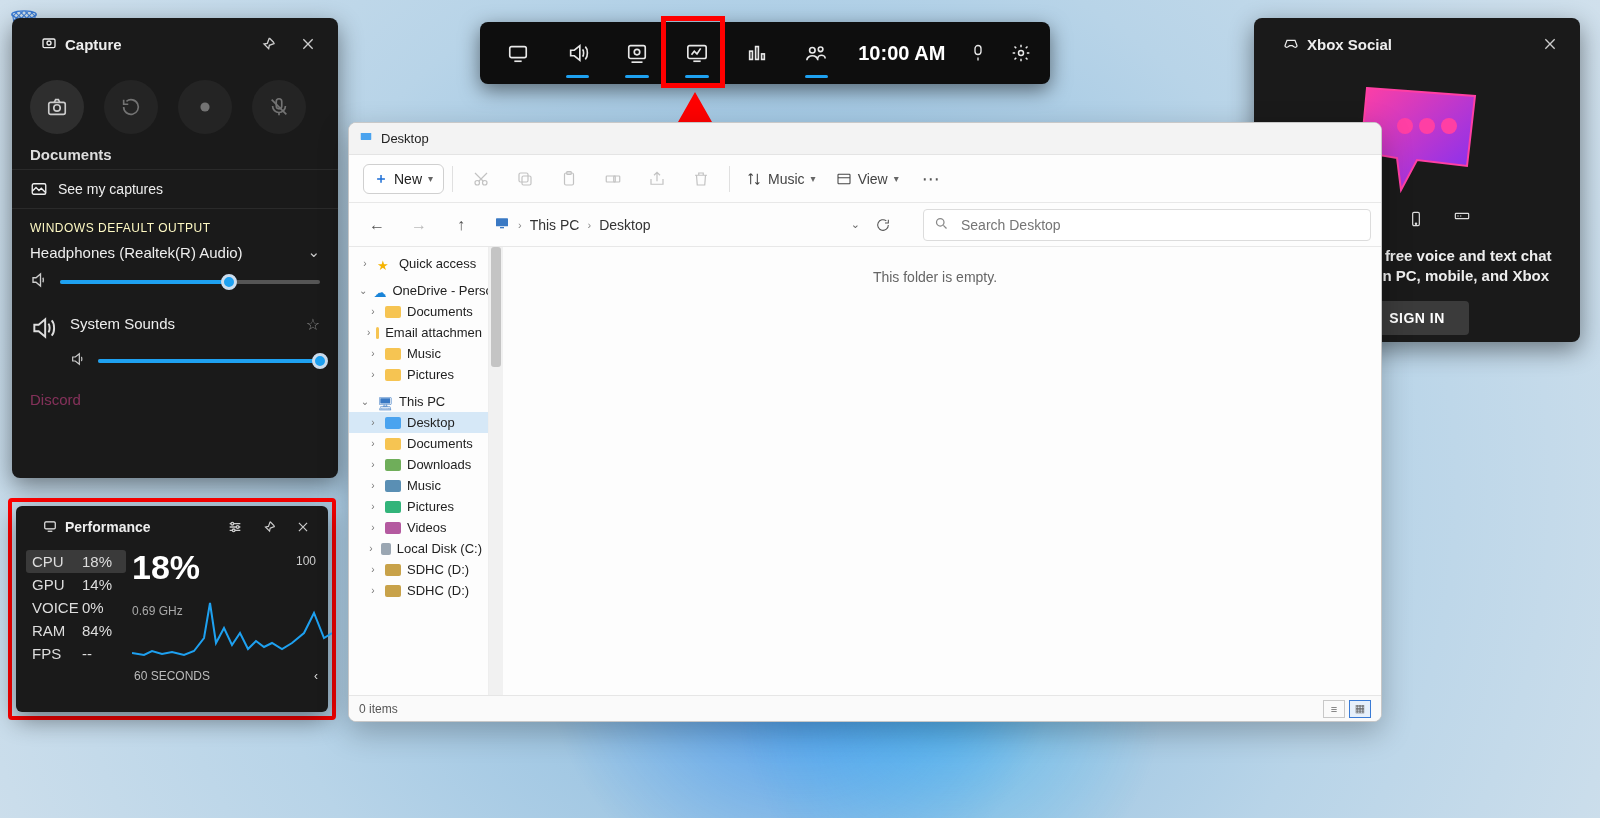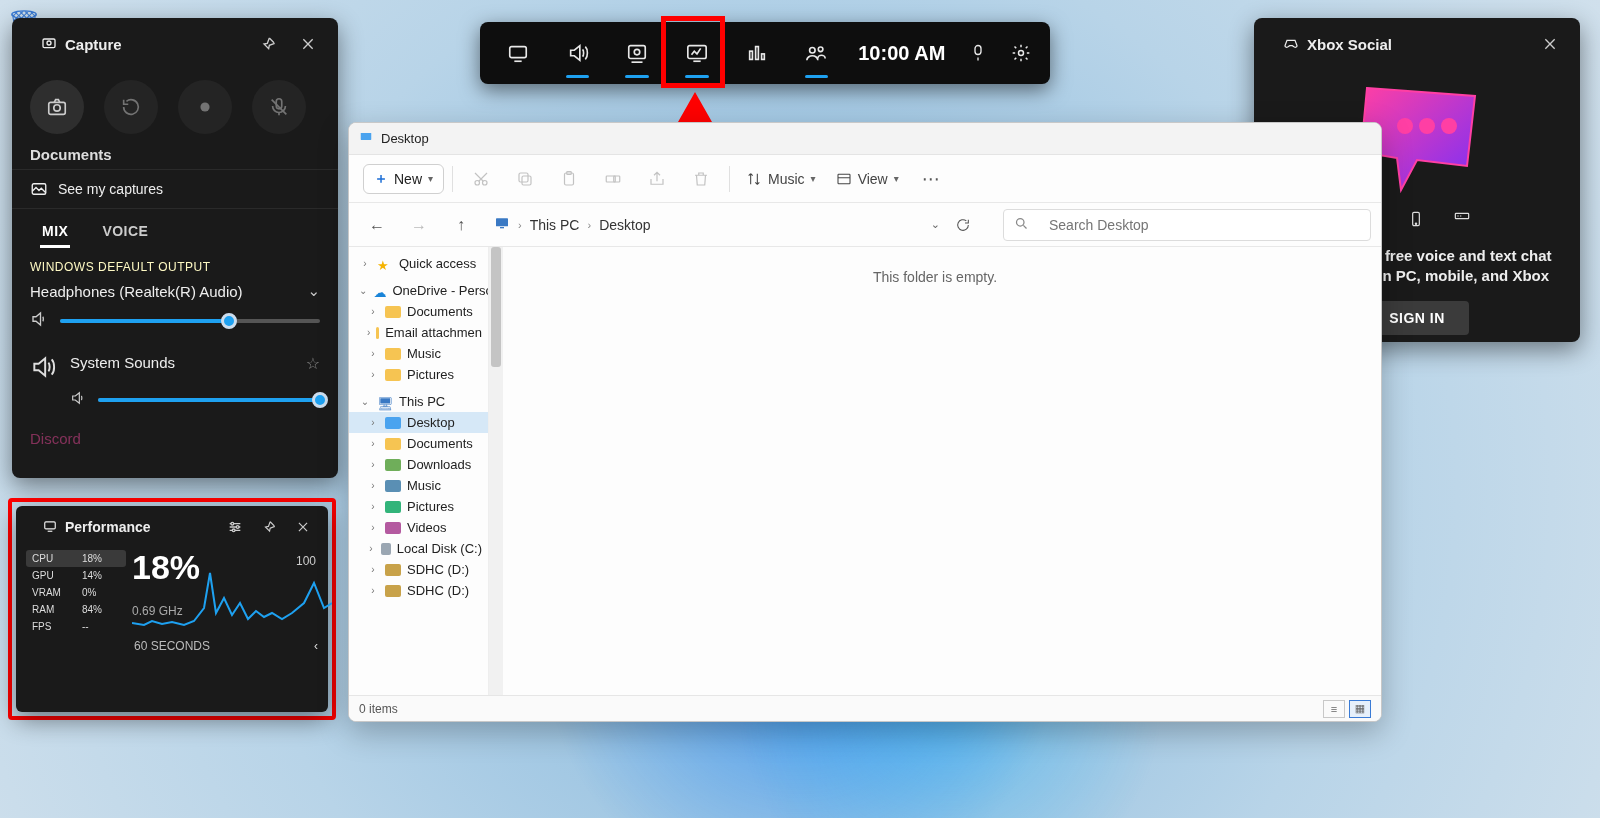--- a/index.html
+++ b/index.html
@@ -47,21 +47,21 @@
 .slider .thumb { position:absolute; top:50%; width:16px; height:16px; background:#1ea1f1; border:3px solid #cde; border-radius:50%; transform:translate(-50%,-50%); }
 .sys-row { display:flex; gap:14px; padding:10px 18px 0; }
 .sys-row .star { margin-left:auto; color:#888; }
 
 
 #perf-wrap { position:absolute; left:8px; top:498px; width:328px; height:222px; border:4px solid #f00; border-radius:4px; }
 #perf { position:absolute; left:4px; top:4px; right:4px; bottom:4px; border-radius:6px; }
 #perf .panel-title { padding:8px 12px; font-size:14px; }
 .perf-body { display:flex; padding:2px 10px 0 10px; gap:6px; }
 .perf-list { width:100px; }
-.perf-item { font-size:10px; padding:3px 6px; color:#ddd; display:flex; gap:6px; }
+.perf-item { font-size:15px; padding:3px 6px; color:#ddd; display:flex; gap:6px; }
 .perf-item.sel { background:#3a3a3a; border-radius:3px; }
 .perf-item .lab { width:44px; }
 .perf-main { flex:1; position:relative; }
 .perf-big { font-size:34px; font-weight:700; color:#fff; line-height:1; }
 .perf-sub { font-size:12px; color:#aaa; margin-top:20px; }
 .perf-max { position:absolute; right:2px; top:4px; font-size:12px; color:#ccc; }
 .perf-chart { position:absolute; left:0; right:0; bottom:0; height:82px; }
 .perf-foot { display:flex; align-items:center; justify-content:center; font-size:12px; color:#bbb; padding:4px 0 6px; position:relative; }
 .perf-foot .chev { position:absolute; right:10px; color:#ddd; cursor:pointer; }
 
@@ -110,21 +110,21 @@
 }
 .tb-ic { width:40px; height:40px; display:flex; align-items:center; justify-content:center; color:#6b6b6b; cursor:pointer; border-radius:4px; }
 .tb-ic.disabled { opacity:.4; cursor:default; }
 .tb-sep { width:1px; height:26px; background:#e0e0e0; margin:0 4px; }
 .tb-drop { display:flex; align-items:center; gap:6px; padding:5px 8px; font-size:14px; color:#444; cursor:pointer; border-radius:4px; }
 .ex-nav { height:44px; display:flex; align-items:center; padding:0 10px; gap:6px; border-bottom:1px solid #e8e8e8; }
 .nav-ic { width:36px; height:36px; display:flex; align-items:center; justify-content:center; color:#555; cursor:pointer; border-radius:4px; }
 .addr { flex:1; display:flex; align-items:center; gap:8px; padding:4px 8px; border:1px solid transparent; border-radius:4px; }
 .addr .crumb { font-size:14px; color:#333; cursor:pointer; }
 .addr .sep { color:#888; font-size:11px; }
-.search { width:368px; display:flex; align-items:center; gap:20px; padding:6px 10px; border:1px solid #dcdcdc; border-radius:4px; color:#888; font-size:14px; background:#fff; margin-left:10px; }
+.search { width:448px; display:flex; align-items:center; gap:12px; padding:6px 10px; border:1px solid #dcdcdc; border-radius:4px; color:#888; font-size:14px; background:#fff; margin-left:10px; }
 .ex-body { position:absolute; top:124px; bottom:26px; left:0; right:0; display:flex; }
 .tree { width:140px; border-right:1px solid #eee; overflow:hidden; font-size:13px; padding:6px 0; }
 .tn { display:flex; align-items:center; gap:6px; padding:3px 6px 3px 10px; cursor:pointer; white-space:nowrap; }
 .tn .tw { width:12px; text-align:center; color:#777; font-size:10px; }
 .tn.lvl1 { padding-left:18px; }
 .tn.sel { background:#d6e8f7; }
 .content { flex:1; position:relative; display:flex; align-items:flex-start; justify-content:center; padding-top:22px; color:#666; font-size:14px; }
 .content .scroll { position:absolute; left:0; top:0; width:14px; bottom:0; background:#f1f1f1; }
 .content .scroll .th { position:absolute; left:2px; right:2px; top:0; height:120px; background:#c4c4c4; border-radius:3px; }
 .ex-status { position:absolute; left:0; right:0; bottom:0; height:26px; border-top:1px solid #e6e6e6; display:flex; align-items:center; padding:0 10px; font-size:12px; color:#555; background:#fafafa; }
@@ -269,24 +269,20 @@
         </svg>
     </div>
   </div>
   <div class="doclabel">Documents</div>
   <div class="seecap">
     <svg width="18" height="18" viewBox="0 0 24 24" fill="none" stroke="currentColor" stroke-width="1.8">
         <rect x="3" y="5" width="18" height="14" rx="2"></rect>
         <path d="M3 15l5-5 4 4 3-3 6 6"></path>
       </svg>
     <span>See my captures</span>
-  </div>
-  <div class="tabs">
-    <div class="tab active">MIX</div>
-    <div class="tab">VOICE</div>
   </div>
   <div class="sect-label">WINDOWS DEFAULT OUTPUT</div>
   <div class="dev-row">
     <span>Headphones (Realtek(R) Audio)</span>
     <span class="chev">⌄</span>
   </div>
   <div class="slider-row">
     <span style="color:#ccc">
       <svg width="18" height="18" viewBox="0 0 24 24" fill="none" stroke="currentColor" stroke-width="1.8">
           <path d="M4 9v6h4l6 5V4L8 9H4z"></path>
@@ -358,21 +354,21 @@
       <div class="perf-list">
         <div class="perf-item sel">
             <span class="lab">CPU</span>
             <span>18%</span>
           </div>
         <div class="perf-item">
             <span class="lab">GPU</span>
             <span>14%</span>
           </div>
         <div class="perf-item">
-            <span class="lab">VRAM</span>
+            <span class="lab">VOICE</span>
             <span>0%</span>
           </div>
         <div class="perf-item">
             <span class="lab">RAM</span>
             <span>84%</span>
           </div>
         <div class="perf-item">
             <span class="lab">FPS</span>
             <span>--</span>
           </div>

